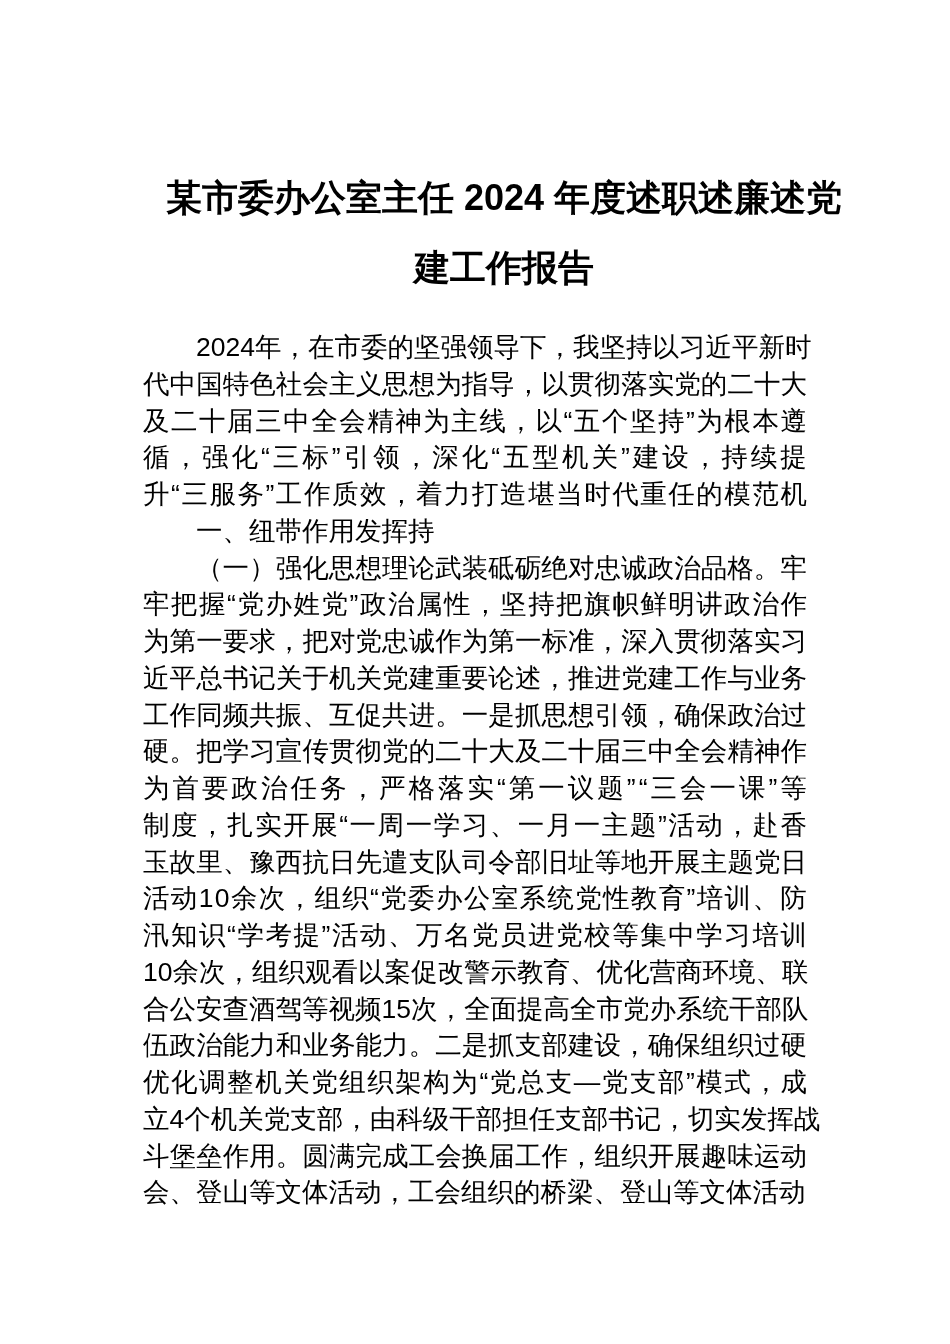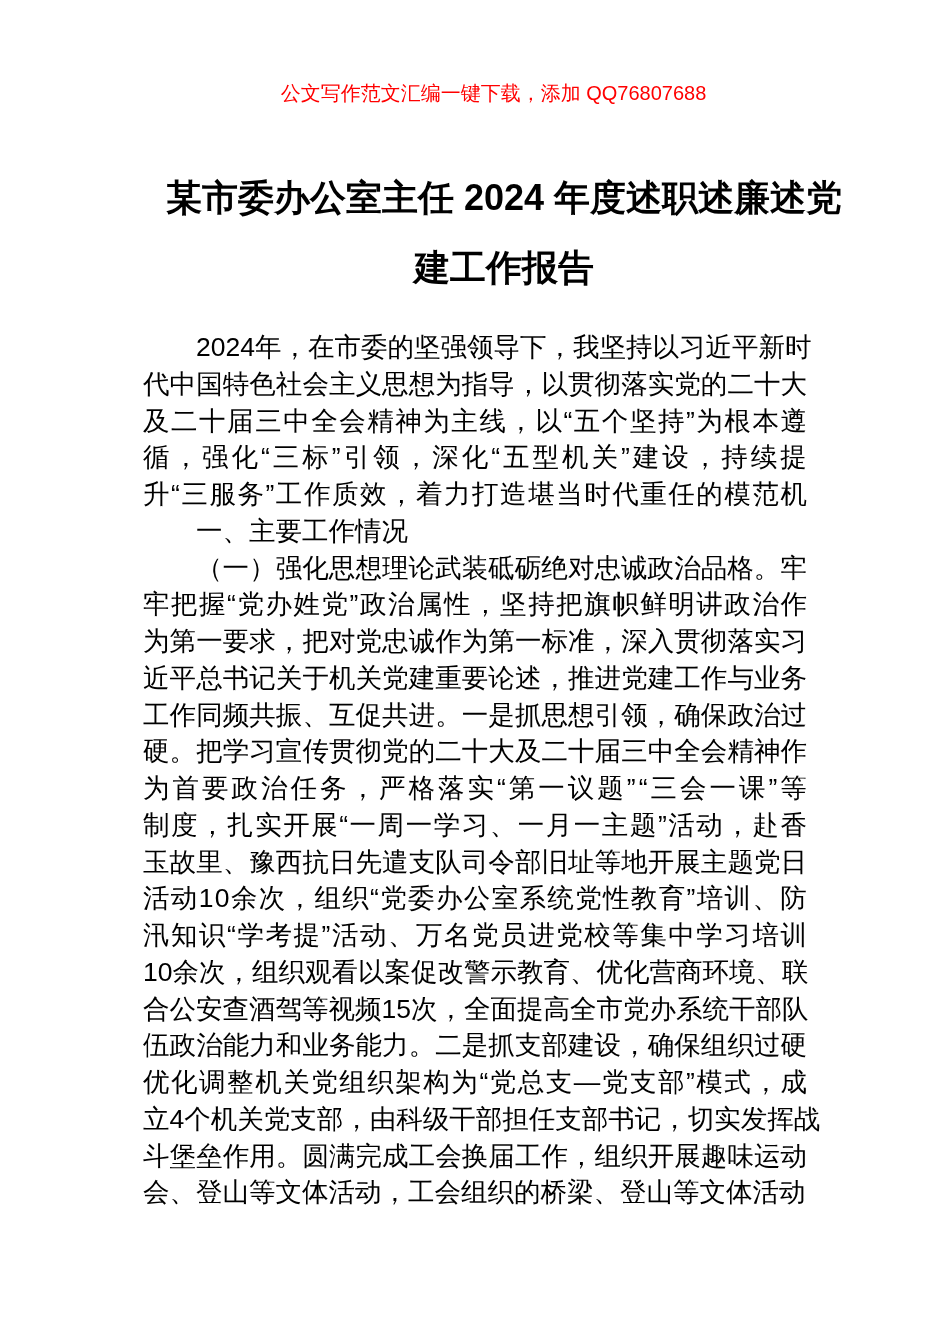--- a/index.html
+++ b/index.html
@@ -80,21 +80,20 @@
   }
   .doc-line.heading {
     font-weight: normal;
   }
 </style>
 </head>
 <body>
 
 <div class="page">
 
-  <div class="notice">公文写作范文汇编一键下载，添加 QQ76807688</div>
 
   <div class="doc-title">
     <div class="title-line">某市委办公室主任 2024 年度述职述廉述党</div>
     <div class="title-line">建工作报告</div>
   </div>
 
   <div class="doc-body">
       <div class="doc-line indent justify">
         <span>2</span>
         <span>0</span>
@@ -223,21 +222,21 @@
         <span>当</span>
         <span>时</span>
         <span>代</span>
         <span>重</span>
         <span>任</span>
         <span>的</span>
         <span>模</span>
         <span>范</span>
         <span>机</span>
       </div>
-      <div class="doc-line indent heading">一、主要工作情况</div>
+      <div class="doc-line indent heading">一、纽带作用发挥持</div>
       <div class="doc-line indent justify">
         <span>（</span>
         <span>一</span>
         <span>）</span>
         <span>强</span>
         <span>化</span>
         <span>思</span>
         <span>想</span>
         <span>理</span>
         <span>论</span>

